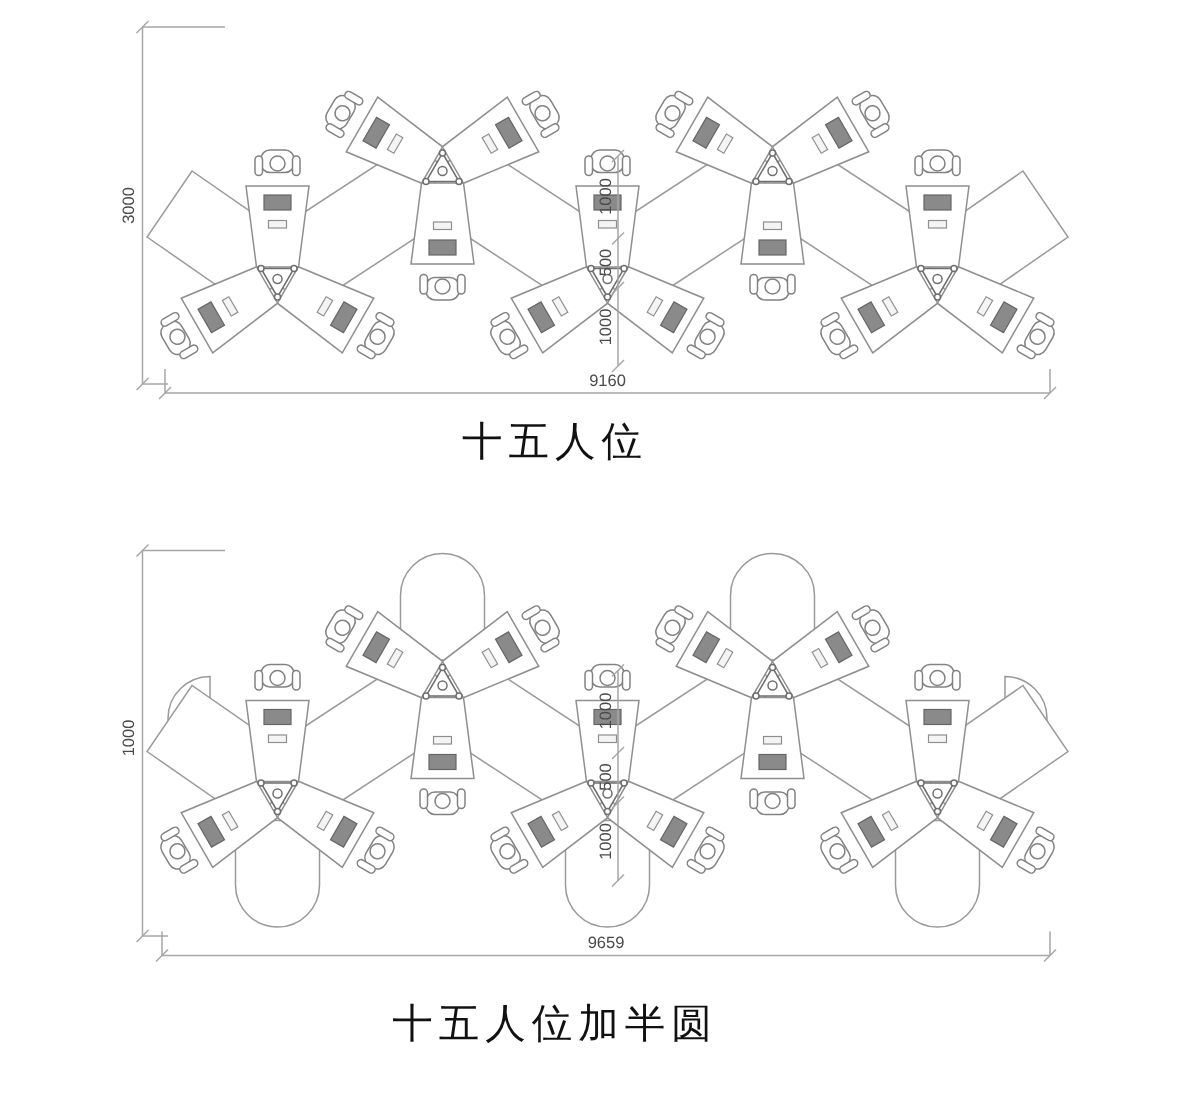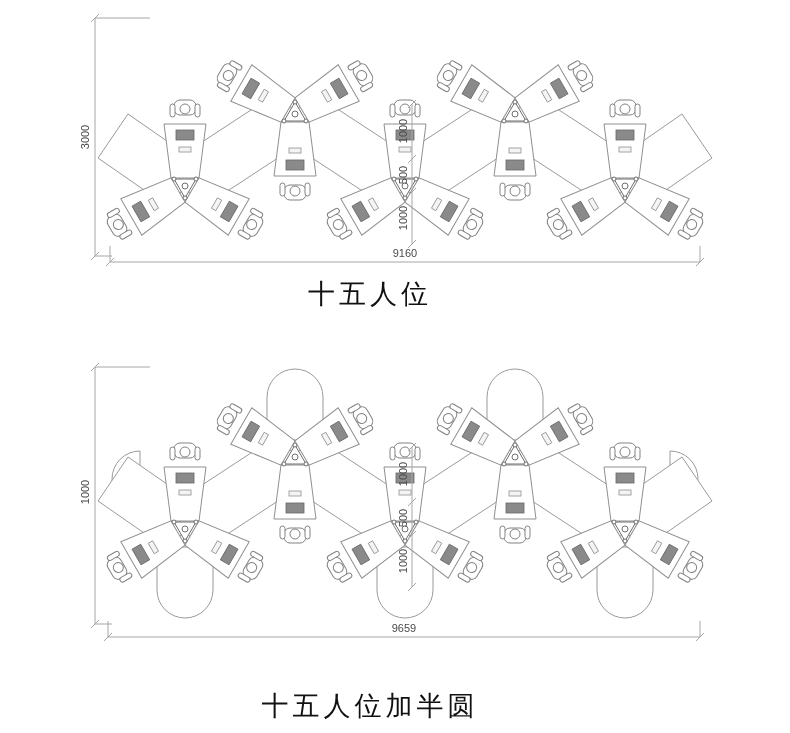--- a/index.html
+++ b/index.html
@@ -2,21 +2,21 @@
 <html><head>
 <meta charset="utf-8">
 <style>
   html,body{margin:0;padding:0;background:#fff;}
   body{width:790px;height:733px;position:relative;font-family:"Liberation Sans",sans-serif;overflow:hidden;}
   svg{position:absolute;left:0;display:block;}
   #svg1{top:4px;}
   #svg2{top:352px;}
   .caption{position:absolute;left:0;width:740px;text-align:center;font-size:27px;color:#111;letter-spacing:4px;}
   #cap1{top:276px;}
-  #cap2{top:664px;margin-top:24px;}
+  #cap2{top:664px;}
   .band{fill:#ffffff;stroke:#9a9a9a;stroke-width:1;}
   .desk{fill:#ffffff;stroke:#8f8f8f;stroke-width:1;}
   .mon{fill:#8a8a8a;stroke:#666;stroke-width:0.8;}
   .kb{fill:#f4f4f4;stroke:#8f8f8f;stroke-width:0.8;}
   .chair{fill:#ffffff;stroke:#828282;stroke-width:1;}
   .tri{fill:#ffffff;stroke:#6f6f6f;stroke-width:1;}
   .dim{stroke:#a6a6a6;stroke-width:1;fill:none;}
   .dimtext{fill:#4a4a4a;font-size:11px;font-family:"Liberation Sans",sans-serif;}
 </style>
 </head>

